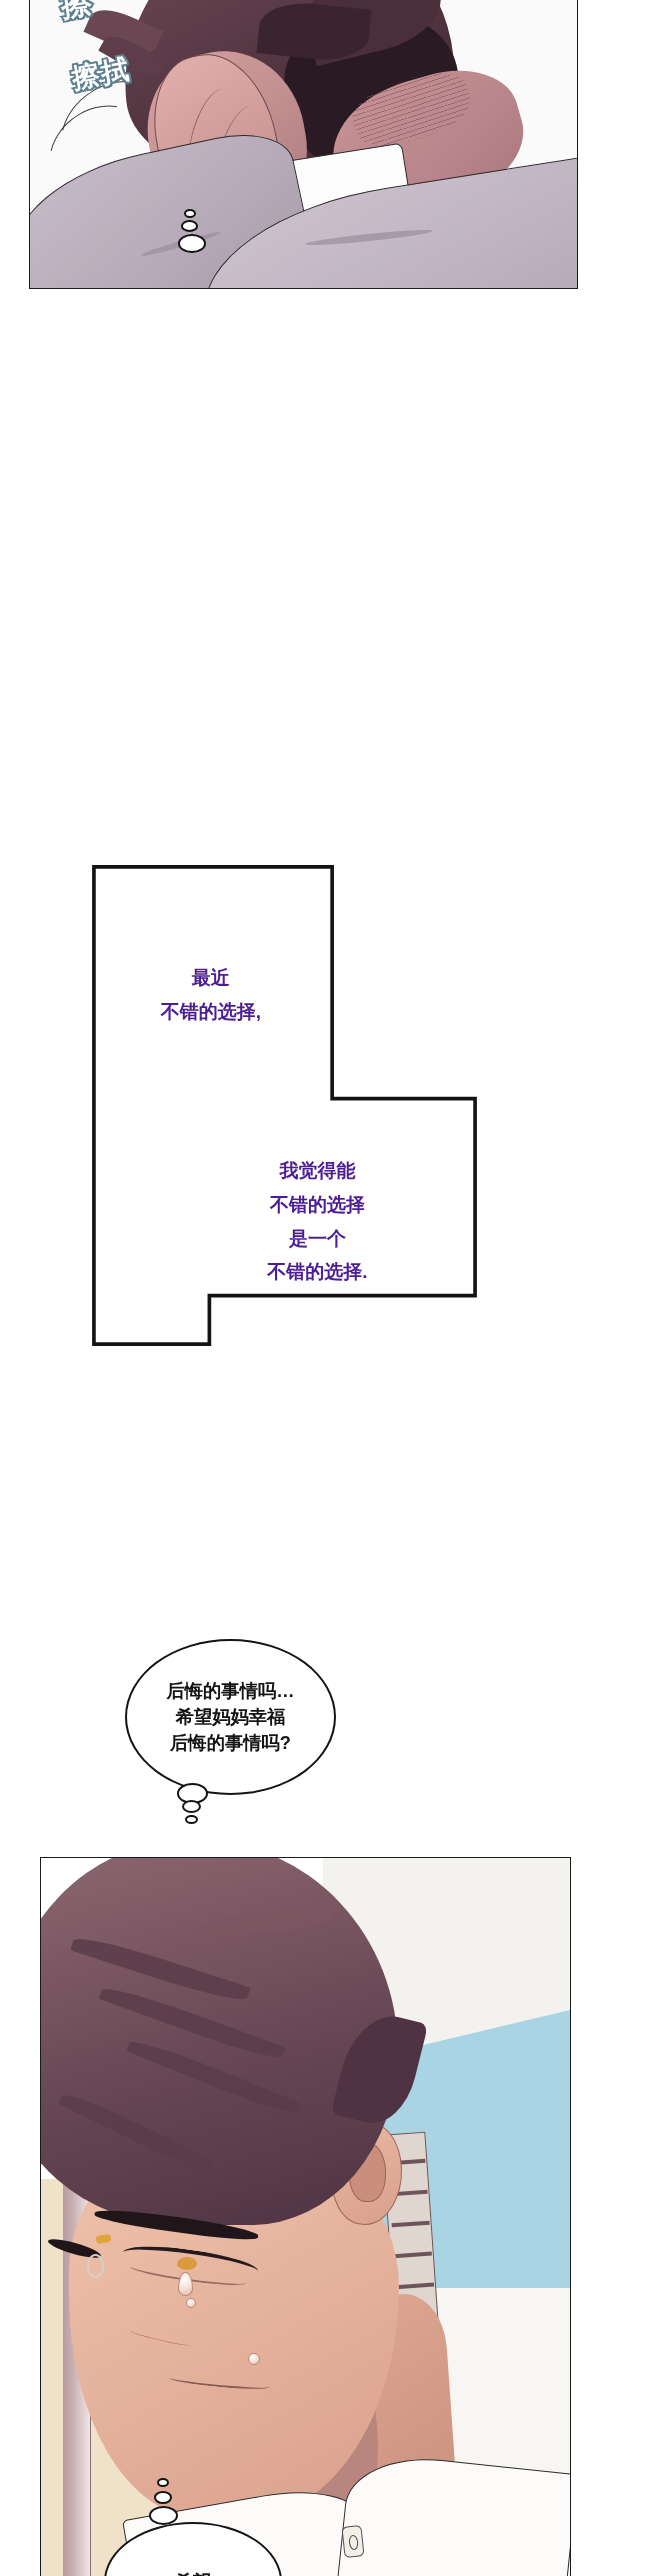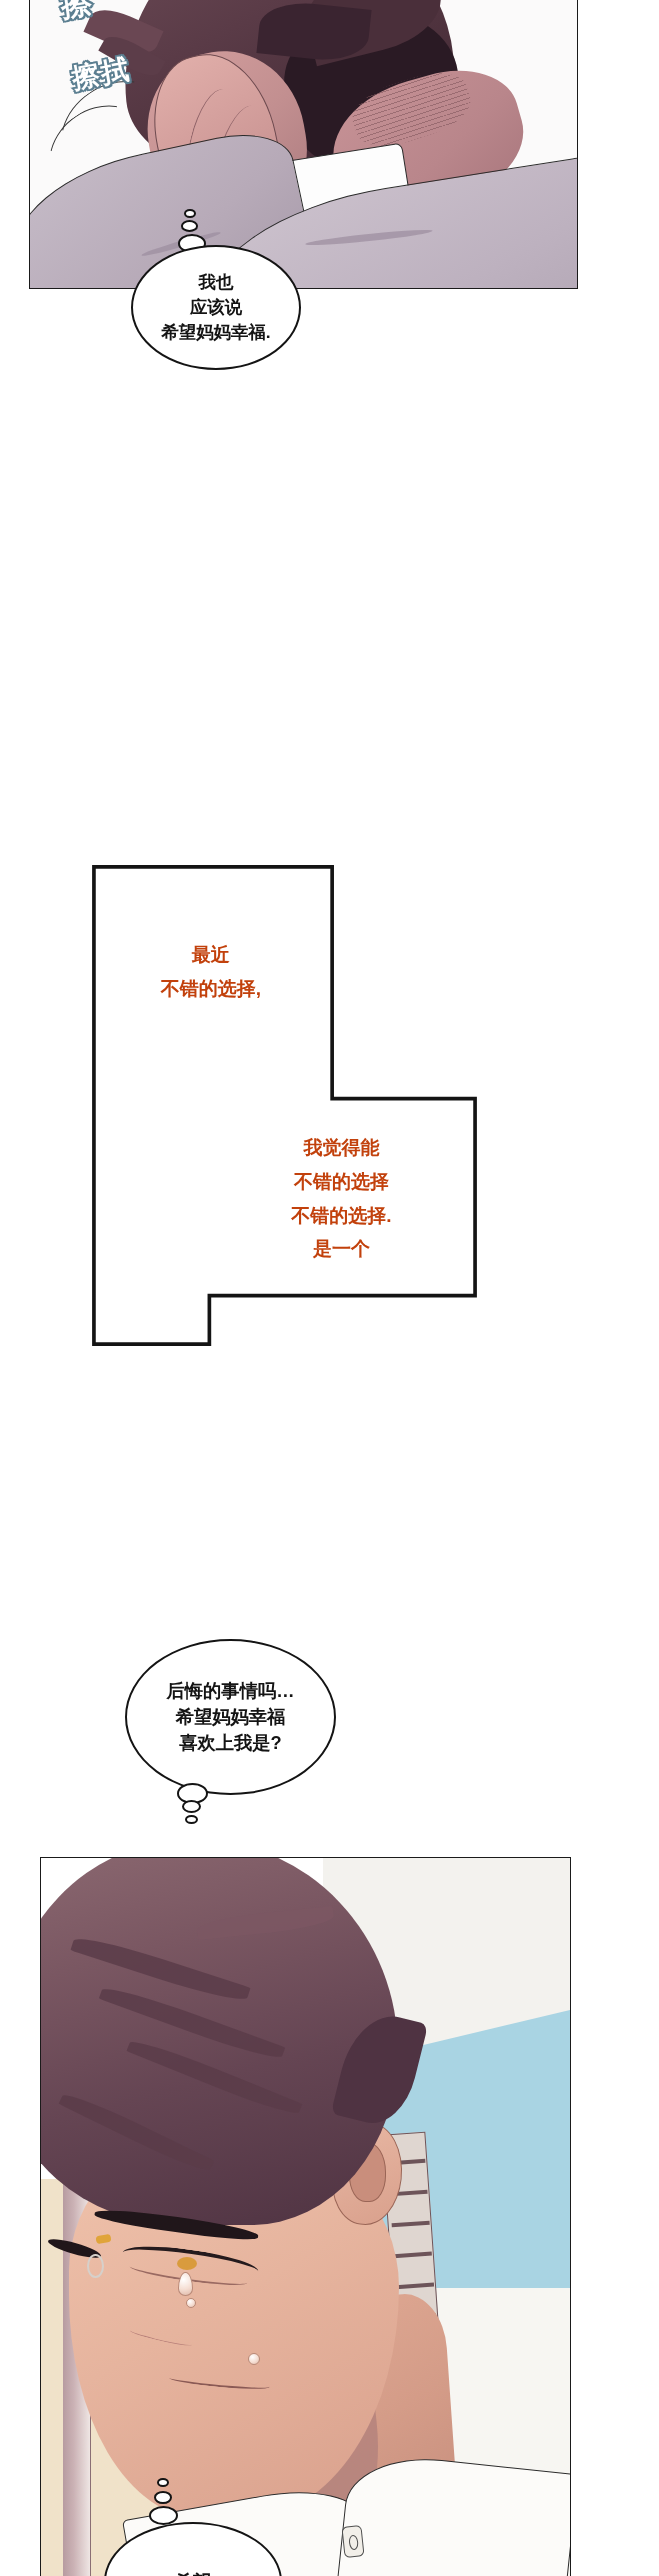--- a/index.html
+++ b/index.html
@@ -168,29 +168,30 @@
 
   
   #narration-box {
     position: absolute;
     left: 92px; top: 865px;
     width: 385px; height: 481px;
   }
   #narration-box svg { position: absolute; inset: 0; }
   .narr-text {
     position: absolute;
-    color: #c2410c;
+    color: #4c1d95;
     font-weight: 700;
     font-size: 19px;
     line-height: 1.78;
     text-align: center;
     white-space: nowrap;
+    margin-top: 23px;
   }
   #narr-top  { left: 18.3px; top: 73px;  width: 201px; }
-  #narr-bot  { left: 142px; top: 266px; width: 215px; }
+  #narr-bot  { left: 118px; top: 266px; width: 215px; }
 
   
   #panel-face { left: 40px; top: 1857px; width: 531px; height: 723px; }
   #panel-face .art { position: absolute; inset: 0; overflow: hidden; }
 
   .p2-bg-blue {
     position: absolute; right: 0; top: 0; width: 247px; height: 458px;
     background: #a9d4e3;
   }
   .p2-bg-white {
@@ -373,39 +374,34 @@
       <div class="p1-motion p1-m1"></div>
       <div class="p1-motion p1-m2"></div>
       <div class="sfx" id="sfx-1">擦</div>
       <div class="sfx" id="sfx-2">擦拭</div>
     </div>
   </div>
 
   <div class="think-dot" id="b1-d3"></div>
   <div class="think-dot" id="b1-d2"></div>
   <div class="think-dot" id="b1-d1"></div>
-  <div class="bubble" id="bubble-1">
-    <div class="line">我也</div>
-    <div class="line">应该说</div>
-    <div class="line">希望妈妈幸福.</div>
-  </div>
 
   <div id="narration-box">
     <svg viewBox="0 0 420 525" width="385" height="481" aria-hidden="true">
       <path d="M2,2 H262 V255 H418 V470 H128 V523 H2 Z" fill="#ffffff" stroke="#141414" stroke-width="4"></path>
     </svg>
     <div class="narr-text" id="narr-top">
       <div>最近</div>
       <div>不错的选择,</div>
     </div>
     <div class="narr-text" id="narr-bot">
       <div>我觉得能</div>
       <div>不错的选择</div>
+      <div>是一个</div>
       <div>不错的选择.</div>
-      <div>是一个</div>
     </div>
   </div>
 
   <div class="panel" id="panel-face">
     <div class="art">
       <div class="p2-bg-blue"></div>
       <div class="p2-bg-white"></div>
       <div class="p2-bg-right-low"></div>
       <div class="p2-bg-beige"></div>
       <div class="p2-doorframe"></div>
@@ -450,21 +446,21 @@
       <div class="p2-collar-r"></div>
       <div class="p2-collar-btn">
           <i></i>
         </div>
     </div>
   </div>
 
   <div class="bubble" id="bubble-3">
     <div class="line">后悔的事情吗…</div>
     <div class="line">希望妈妈幸福</div>
-    <div class="line">喜欢上我是?</div>
+    <div class="line">后悔的事情吗?</div>
   </div>
   <div class="think-dot" id="b3-d1"></div>
   <div class="think-dot" id="b3-d2"></div>
   <div class="think-dot" id="b3-d3"></div>
 
   <div class="think-dot" id="b4-d3"></div>
   <div class="think-dot" id="b4-d2"></div>
   <div class="think-dot" id="b4-d1"></div>
   <div class="bubble" id="bubble-4">
     <div class="line">希望</div>

